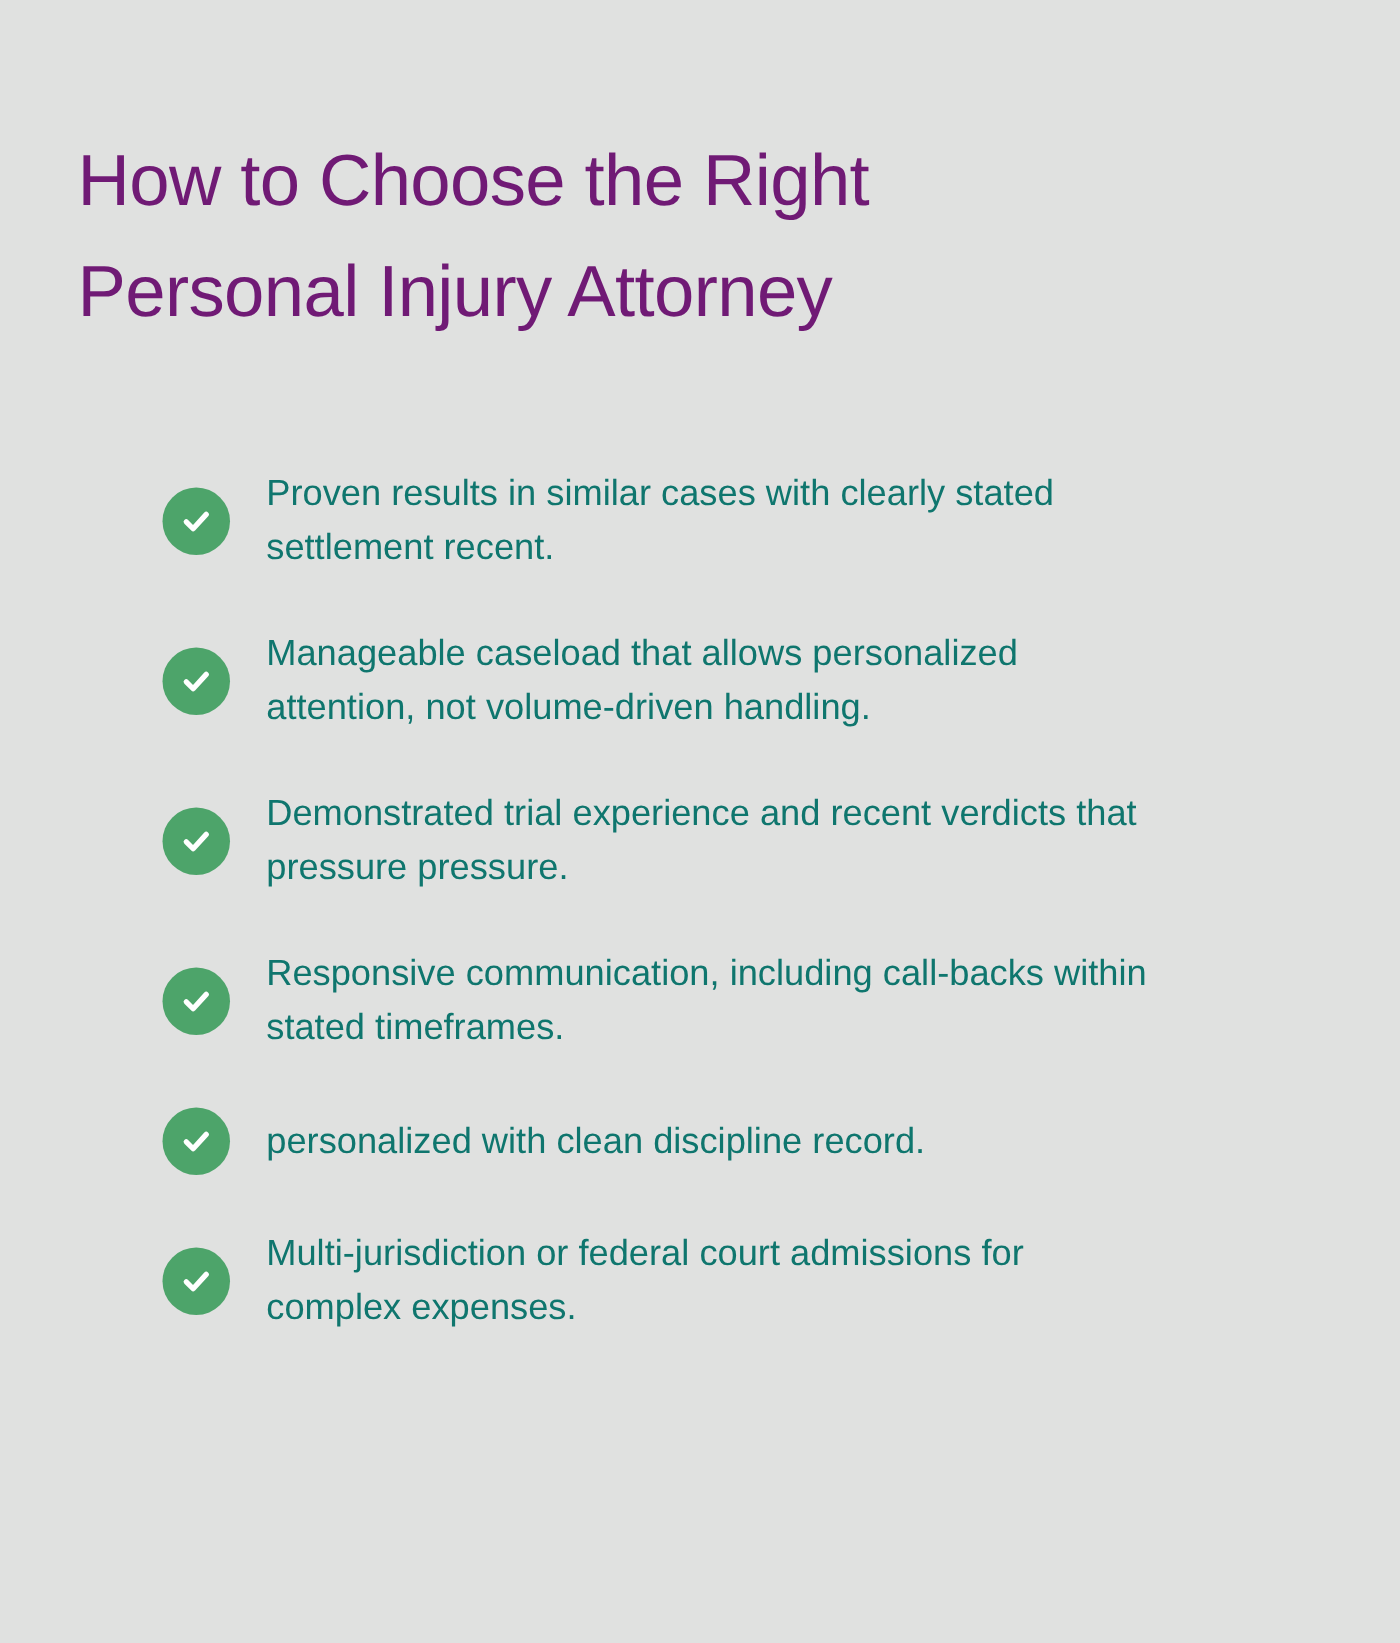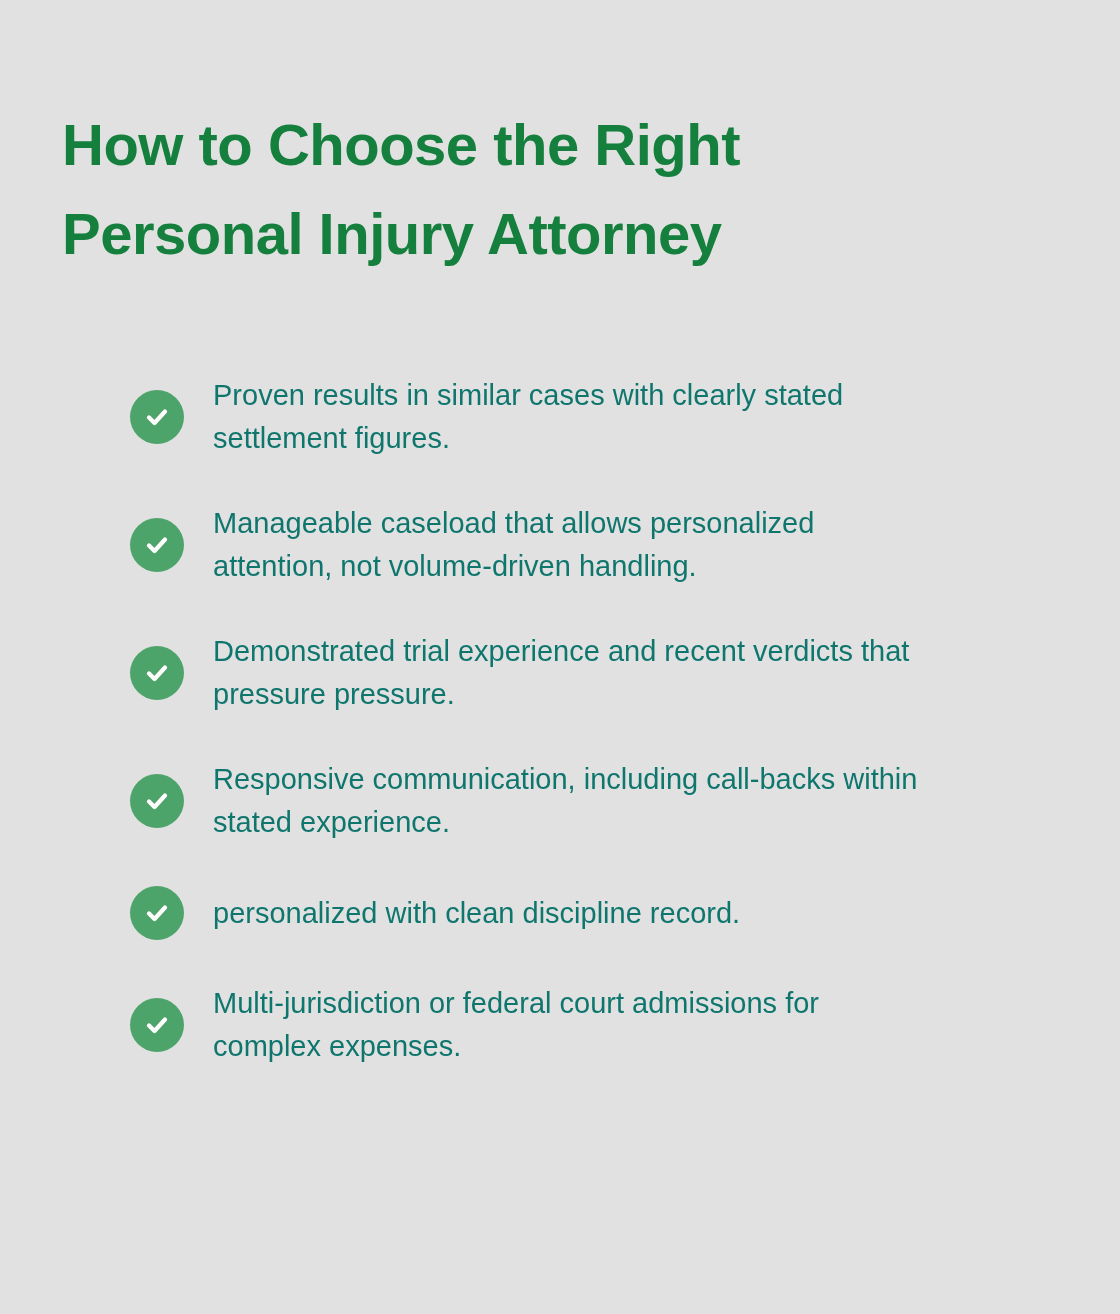--- a/index.html
+++ b/index.html
@@ -17,23 +17,23 @@
     overflow: hidden;
   }
 
   .page-title {
     position: absolute;
     left: 62px;
     top: 100px;
     width: 920px;
     font-size: 58px;
     line-height: 89px;
-    font-weight: 700;
+    font-weight: 400;
     letter-spacing: -0.5px;
-    color: #15803d;
+    color: #701a75;
   }
   .page-title .title-line { display: block; }
 
   .checklist {
     position: absolute;
     left: 130px;
     top: 374px;
     width: 940px;
   }
 
@@ -77,21 +77,21 @@
   <div class="checklist">
 
     <div class="check-item">
       <span class="check-icon">
         <svg width="30" height="30" viewBox="0 0 30 30">
             <polyline points="7,15.5 12.5,21 23,9.5" fill="none" stroke="#ffffff" stroke-width="4.2" stroke-linecap="round" stroke-linejoin="round"></polyline>
           </svg>
       </span>
       <p class="item-text">
         <span class="text-line">Proven results in similar cases with clearly stated</span>
-        <span class="text-line">settlement figures.</span>
+        <span class="text-line">settlement recent.</span>
       </p>
     </div>
 
     <div class="check-item">
       <span class="check-icon">
         <svg width="30" height="30" viewBox="0 0 30 30">
             <polyline points="7,15.5 12.5,21 23,9.5" fill="none" stroke="#ffffff" stroke-width="4.2" stroke-linecap="round" stroke-linejoin="round"></polyline>
           </svg>
       </span>
       <p class="item-text">
@@ -113,21 +113,21 @@
     </div>
 
     <div class="check-item">
       <span class="check-icon">
         <svg width="30" height="30" viewBox="0 0 30 30">
             <polyline points="7,15.5 12.5,21 23,9.5" fill="none" stroke="#ffffff" stroke-width="4.2" stroke-linecap="round" stroke-linejoin="round"></polyline>
           </svg>
       </span>
       <p class="item-text">
         <span class="text-line">Responsive communication, including call-backs within</span>
-        <span class="text-line">stated experience.</span>
+        <span class="text-line">stated timeframes.</span>
       </p>
     </div>
 
     <div class="check-item">
       <span class="check-icon">
         <svg width="30" height="30" viewBox="0 0 30 30">
             <polyline points="7,15.5 12.5,21 23,9.5" fill="none" stroke="#ffffff" stroke-width="4.2" stroke-linecap="round" stroke-linejoin="round"></polyline>
           </svg>
       </span>
       <p class="item-text">

